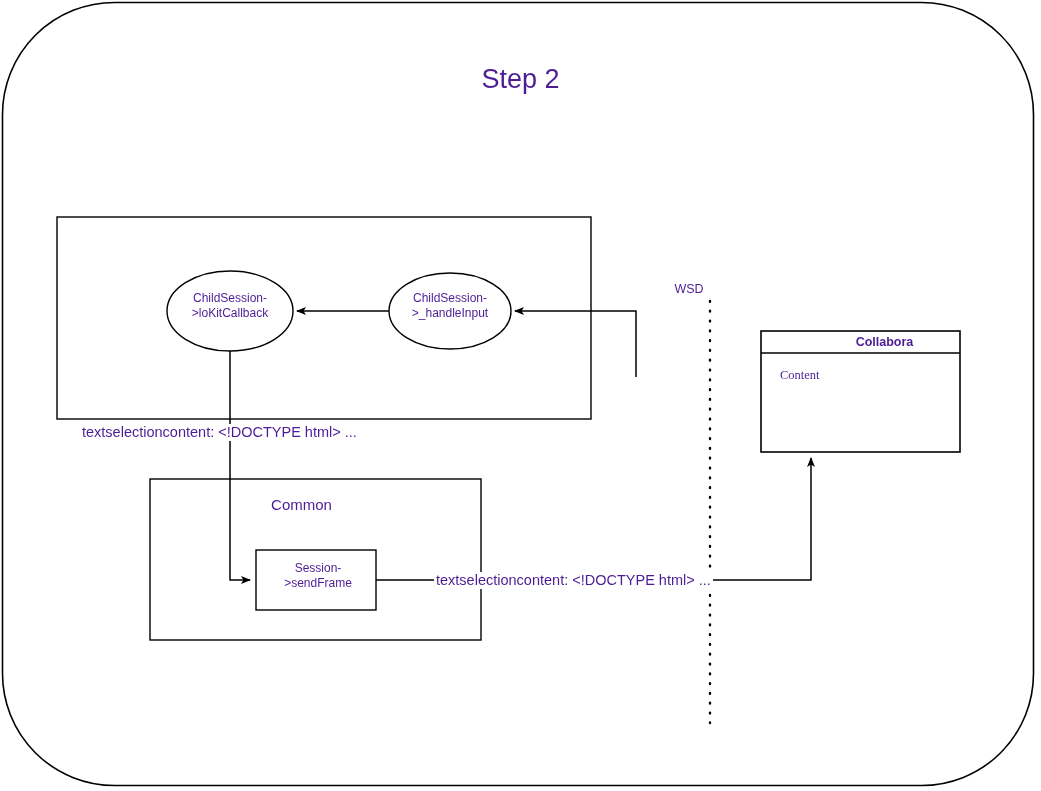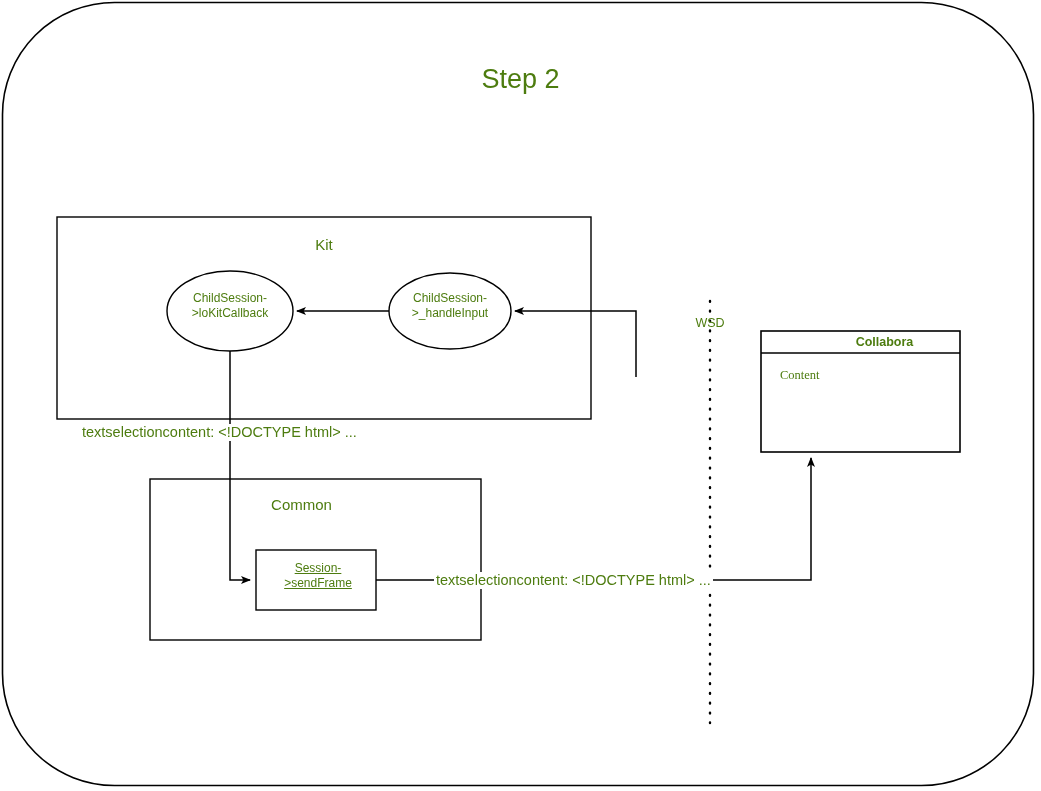--- a/index.html
+++ b/index.html
@@ -19,21 +19,21 @@
   }
   #svg-layer {
     position: absolute;
     left: 0;
     top: 0;
     width: 1041px;
     height: 791px;
   }
   .txt {
     position: absolute;
-    color: #4d7c0f;
+    color: #4c1d95;
     white-space: nowrap;
     line-height: 1.15;
   }
   .diagram-title {
     font-size: 27px;
     text-align: center;
     width: 1041px;
     left: 0;
     top: 64px;
   }
@@ -100,40 +100,39 @@
 
     <line x1="389" y1="311" x2="297" y2="311" stroke="#000000" stroke-width="1.5" marker-end="url(#arrowhead)"></line>
 
     <path d="M230,351 L230,580 L250,580" fill="none" stroke="#000000" stroke-width="1.5" marker-end="url(#arrowhead)"></path>
 
     <path d="M376,580 L811,580 L811,458" fill="none" stroke="#000000" stroke-width="1.5" marker-end="url(#arrowhead)"></path>
   </svg>
 
   <div class="txt diagram-title">Step 2</div>
 
-  <div class="txt container-label" style="left:57px; top:236px; width:534px;">Kit</div>
 
   <div class="txt container-label" style="left:136px; top:496px; width:331px;">Common</div>
 
   <div class="txt node-label" style="left:150px; top:291px; width:160px;">
     <div>ChildSession-</div>
     <div>&gt;loKitCallback</div>
   </div>
 
   <div class="txt node-label" style="left:370px; top:291px; width:160px;">
     <div>ChildSession-</div>
     <div>&gt;_handleInput</div>
   </div>
 
-  <div class="txt node-label" style="left:256px; top:561px; width:124px;text-decoration:underline;">
+  <div class="txt node-label" style="left:256px; top:561px; width:124px;">
     <div>Session-</div>
     <div>&gt;sendFrame</div>
   </div>
 
-  <div class="txt lifeline-label" style="left:675px; top:282px; width:70px;margin-top:34px;">WSD</div>
+  <div class="txt lifeline-label" style="left:654px; top:282px; width:70px;">WSD</div>
 
   <div class="txt window-title" style="left:761px; top:335px;">Collabora</div>
 
   <div class="txt window-body-text" style="left:780px; top:368px;">Content</div>
 
 
   <div class="txt edge-label" style="left:80px; top:424px;">textselectioncontent: &lt;!DOCTYPE html&gt; ...</div>
 
   <div class="txt edge-label" style="left:434px; top:572px;">textselectioncontent: &lt;!DOCTYPE html&gt; ...</div>
 

